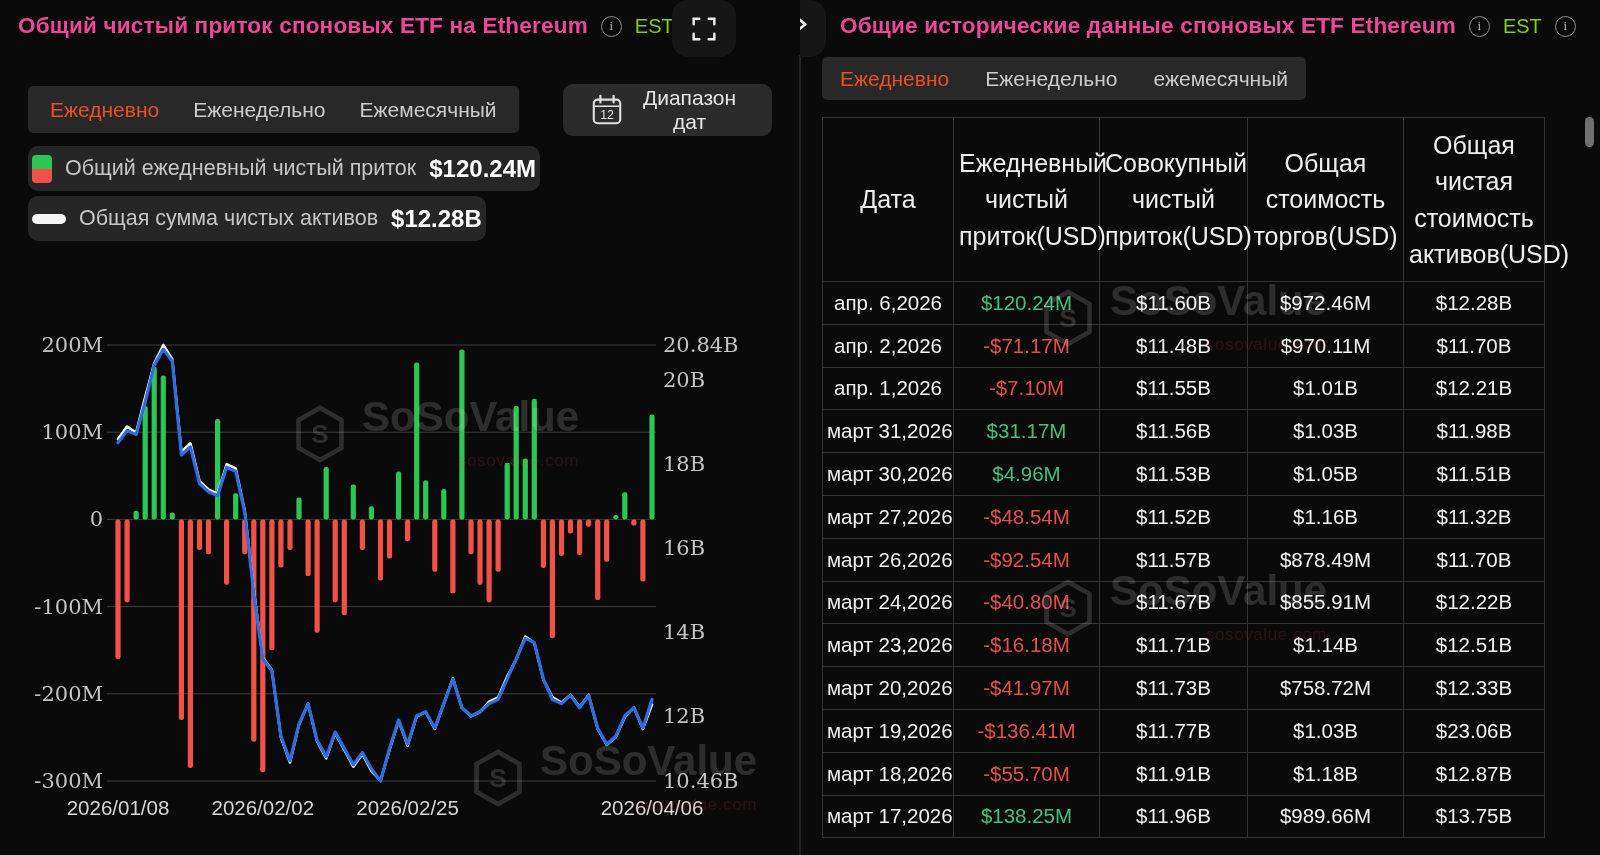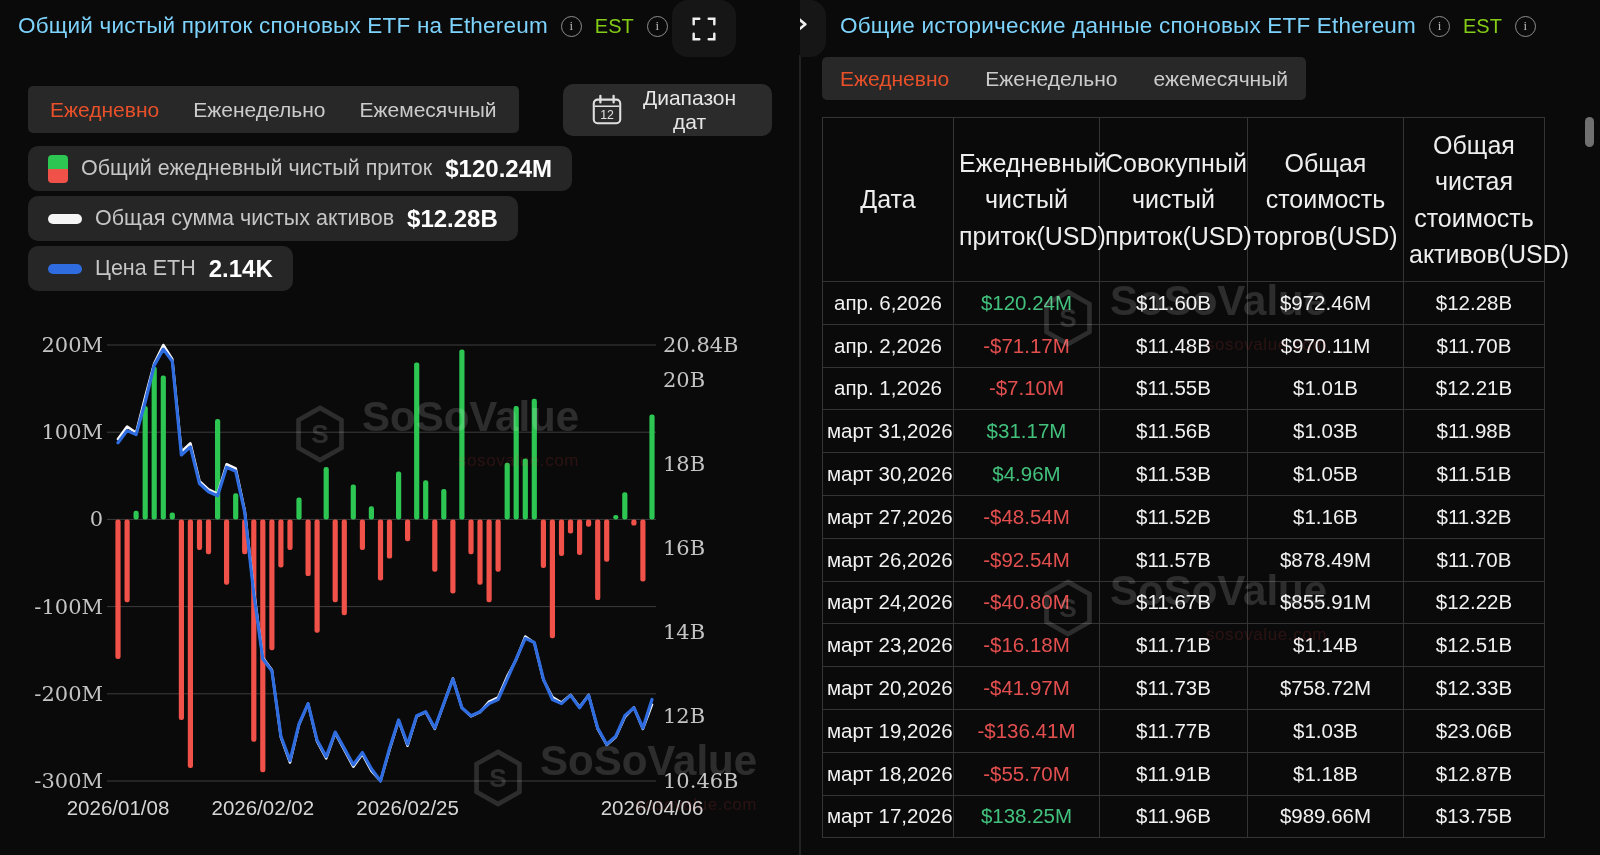--- a/index.html
+++ b/index.html
@@ -4,40 +4,40 @@
 <style>
   *{box-sizing:border-box;margin:0;padding:0}
   html,body{width:1600px;height:855px;overflow:hidden}
   body{background:#0a0a0a;font-family:"Liberation Sans",sans-serif;color:#f2f2f2;position:relative}
   .panel{position:absolute;top:0;height:855px;overflow:hidden}
   .panel-left{left:0;width:800px}
   .panel-right{left:800px;width:933px}
   .hdr{position:absolute;display:flex;align-items:center;gap:13px;white-space:nowrap}
   .lp-hdr{left:18px;top:13px}
   .rp-hdr{left:40px;top:13px}
-  .title{font-size:22.5px;font-weight:400;letter-spacing:.2px;color:#7dd3fc}
+  .title{font-size:22.5px;font-weight:700;letter-spacing:.2px;color:#ec4899}
   .est{font-size:20px;color:#84cc16}
   .info-icon{width:21px;height:21px;border:1.5px solid #8e8e8e;border-radius:50%;color:#b8b8b8;
     font-size:13px;display:inline-flex;align-items:center;justify-content:center;
     font-family:"Liberation Serif",serif;flex:none}
   .icon-btn{position:absolute;width:64px;height:57px;background:#161616;border-radius:16px;
     display:flex;align-items:center;justify-content:center}
   .fullscreen-btn{left:672px;top:0}
   .share-btn{left:-38px;top:0}
   .tabbar{position:absolute;display:inline-flex;align-items:center;background:#282828;border-radius:5px;color:#cbcbcb}
   .lp-tabs{left:28px;top:86px;height:47px;padding:0 22px;gap:34px;font-size:21px}
   .rp-tabs{left:22px;top:57px;height:43px;padding:0 18px;gap:36px;font-size:21px}
   .tab{cursor:default;white-space:nowrap}
   .tab.active{color:var(--accent)}
   .date-btn{position:absolute;left:563px;top:84px;width:209px;height:52px;background:#2b2b2b;border-radius:10px;
     display:flex;align-items:center;justify-content:center;gap:10px;font-size:21px;color:#e6e6e6;
     line-height:1.12;text-align:center}
   .date-btn .txt{width:112px}
   .legend-chip{position:absolute;left:28px;height:45px;background:#262626;border-radius:10px;
-    display:inline-flex;align-items:center;gap:13px;padding:0 20px;font-size:21.5px;color:#c6c6c6;white-space:nowrap}
+    display:inline-flex;align-items:center;gap:13px;padding:0 4px;font-size:21.5px;color:#c6c6c6;white-space:nowrap}
   .legend-chip b{color:#fff;font-size:24px;font-weight:700}
   .chip1{top:146px}.chip2{top:196px}.chip3{top:246px}
   .bar-icon{width:20px;height:28px;border-radius:4px;overflow:hidden;display:flex;flex-direction:column;flex:none}
   .bar-icon .g{height:14px;background:var(--chart-green)}
   .bar-icon .r{height:14px;background:var(--chart-red)}
   .dash{width:34px;height:10px;border-radius:5px;flex:none}
   .dash.white{background:#f5f5f5}
   .dash.blue{background:var(--chart-blue)}
   #chart{position:absolute;left:0;top:330px}
   .ytick{font-family:"DejaVu Serif","Liberation Serif",serif;font-size:21px;fill:#c4c4c4}
@@ -100,25 +100,20 @@
         <span class="g"></span>
         <span class="r"></span>
       </span>
     <span>Общий ежедневный чистый приток</span>
     <b>$120.24M</b>
   </div>
   <div class="legend-chip chip2">
     <span class="dash white"></span>
     <span>Общая сумма чистых активов</span>
     <b>$12.28B</b>
-  </div>
-  <div class="legend-chip chip3">
-    <span class="dash blue"></span>
-    <span>Цена ETH</span>
-    <b>2.14K</b>
   </div>
 
   <svg id="chart" width="800" height="510">
       <line x1="107" y1="15.0" x2="656" y2="15.0" stroke="#3d3d3d" stroke-width="1"></line>
       <text x="103" y="22" text-anchor="end" class="ytick">200M</text>
       <line x1="107" y1="102.2" x2="656" y2="102.2" stroke="#3d3d3d" stroke-width="1"></line>
       <text x="103" y="109.2" text-anchor="end" class="ytick">100M</text>
       <line x1="107" y1="189.4" x2="656" y2="189.4" stroke="#3d3d3d" stroke-width="1"></line>
       <text x="103" y="196.4" text-anchor="end" class="ytick">0</text>
       <line x1="107" y1="276.6" x2="656" y2="276.6" stroke="#3d3d3d" stroke-width="1"></line>

